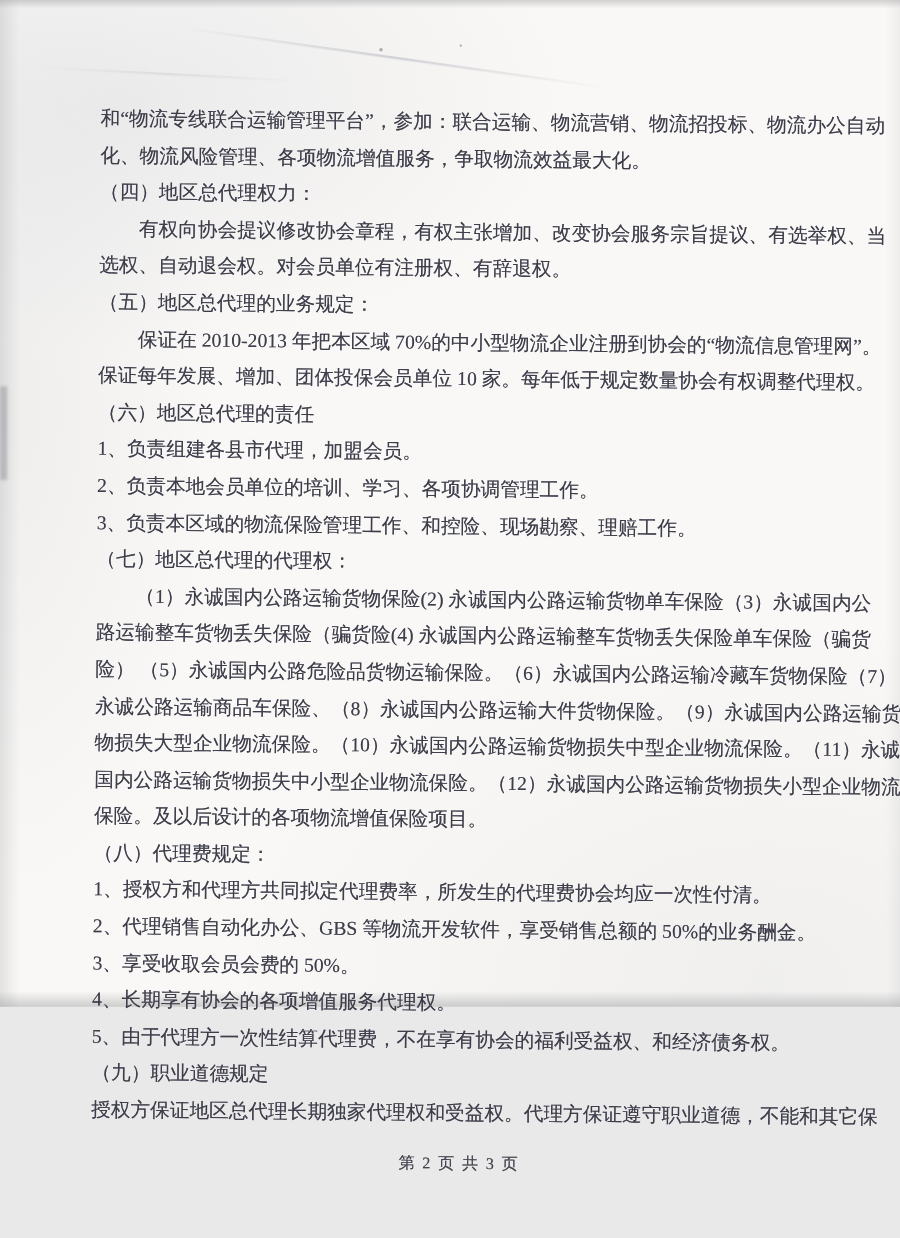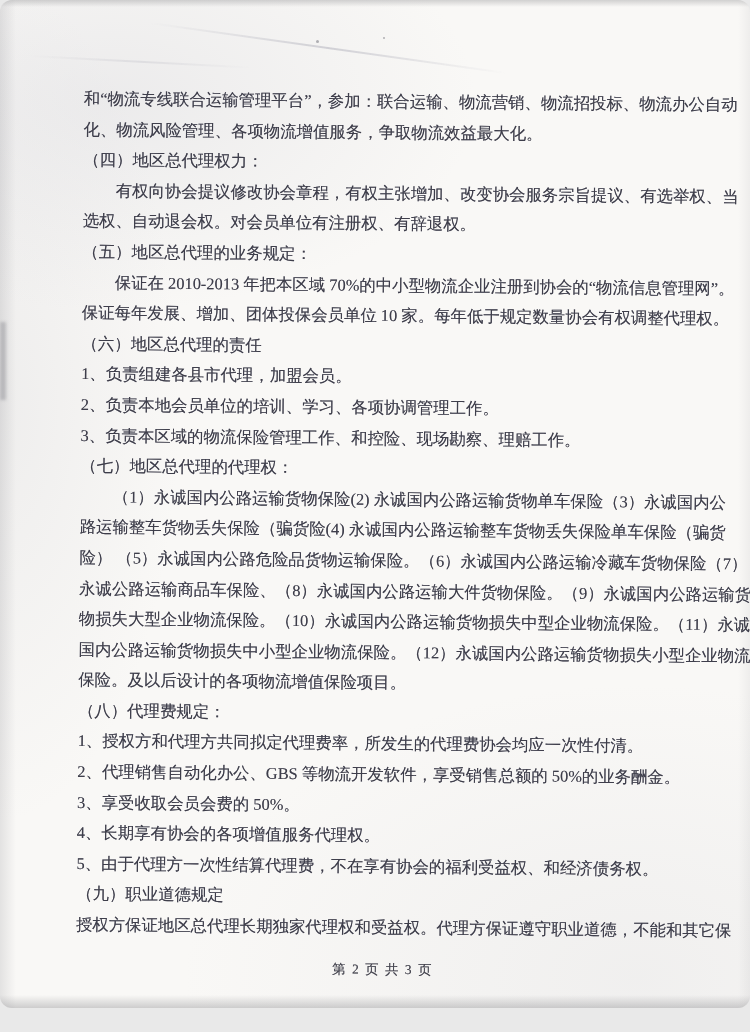--- a/index.html
+++ b/index.html
@@ -8,31 +8,30 @@
     width: 750px;
     height: 1032px;
     overflow: hidden;
     background: #e9e9e9;
   }
 
   
   .scan-page {
     position: relative;
     width: 750px;
-    height: 1008px;
+    height: 839px;
     background:
       linear-gradient(to bottom, rgba(160,160,162,0.45), rgba(160,160,162,0) 7px),
       linear-gradient(to top, rgba(145,145,148,0.42), rgba(190,190,190,0) 13px),
       linear-gradient(to right, rgba(125,125,132,0.18), rgba(0,0,0,0) 16px),
       linear-gradient(to left, rgba(140,140,146,0.10), rgba(0,0,0,0) 12px),
       radial-gradient(ellipse 520px 300px at 15% 10%, rgba(205,205,212,0.30), rgba(0,0,0,0) 70%),
       radial-gradient(ellipse 650px 420px at 85% 97%, rgba(208,208,212,0.22), rgba(0,0,0,0) 70%),
       radial-gradient(ellipse 300px 700px at 0% 40%, rgba(190,190,196,0.18), rgba(0,0,0,0) 60%),
       #f9f8f6;
-    border-radius: 12px;
   }
 
   
   .crease {
     position: absolute;
     left: 150px;
     top: 22px;
     width: 360px;
     height: 2px;
     background: linear-gradient(to right, rgba(0,0,0,0), rgba(165,165,178,0.45), rgba(0,0,0,0));

